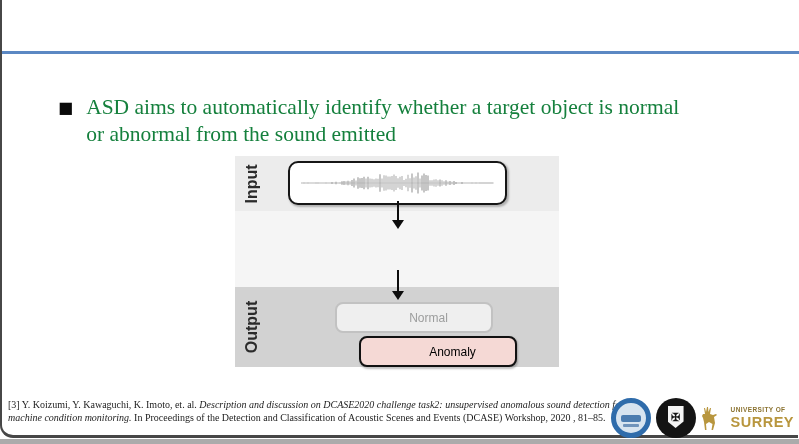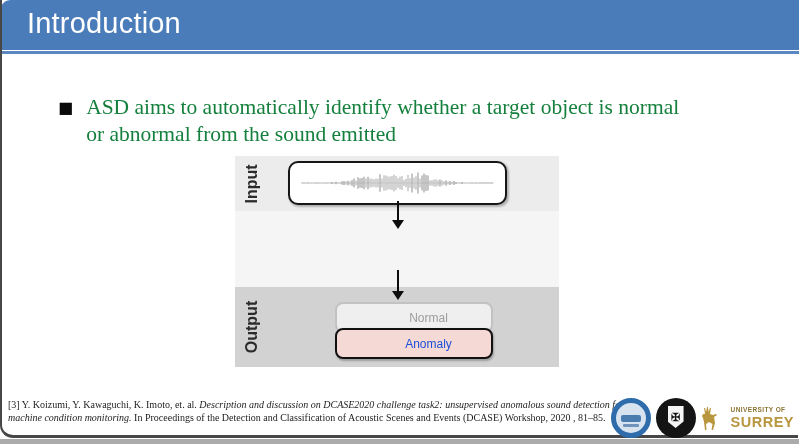--- a/index.html
+++ b/index.html
@@ -102,22 +102,23 @@
   }
   .out-box{
     position:absolute;left:100px;width:125px;height:27px;
     border-radius:8px;display:flex;align-items:center;justify-content:center;
     font-size:12px;font-family:"Liberation Sans",sans-serif;padding-left:29px;
   }
   .normal-box{
     top:148px;background:#efefef;border:2px solid #c2c2c2;color:#9c9d9d;
   }
   .anomaly-box{
-    top:174px;background:#f5d9d5;border:2.5px solid #111111;color:#1d4ed8;
+    top:182px;background:#f5d9d5;border:2.5px solid #111111;color:#000000;
     box-shadow:1px 1.5px 2px rgba(0,0,0,.25);
+    margin-left:24px;
   }
   
   .citation{
     position:absolute;left:8px;top:398px;width:648px;
     font-family:"Liberation Serif",serif;font-size:10px;color:#1c1c1c;
     line-height:1.3;
   }
   .citation .it{font-style:italic;}
   .logos{
     position:absolute;right:3px;top:396px;height:44px;
@@ -158,23 +159,20 @@
   .surrey-line2{
     font-size:14.5px;letter-spacing:.5px;color:#b8963e;font-weight:bold;
     font-family:"Liberation Sans",sans-serif;margin-top:1px;
   }
 </style>
 </head>
 <body>
 
 <div class="slide">
 
-  <div class="header-bar">
-    <div class="header-title">Introduction</div>
-  </div>
   <div class="header-line"></div>
 
   <div class="bullet-row">
     <span class="bullet-marker">■</span>
     <span class="bullet-text">ASD aims to automatically identify whether a target object is normal or abnormal from the sound emitted</span>
   </div>
 
   <div class="diagram">
     <div class="band band-input"></div>
     <div class="band band-mid"></div>

